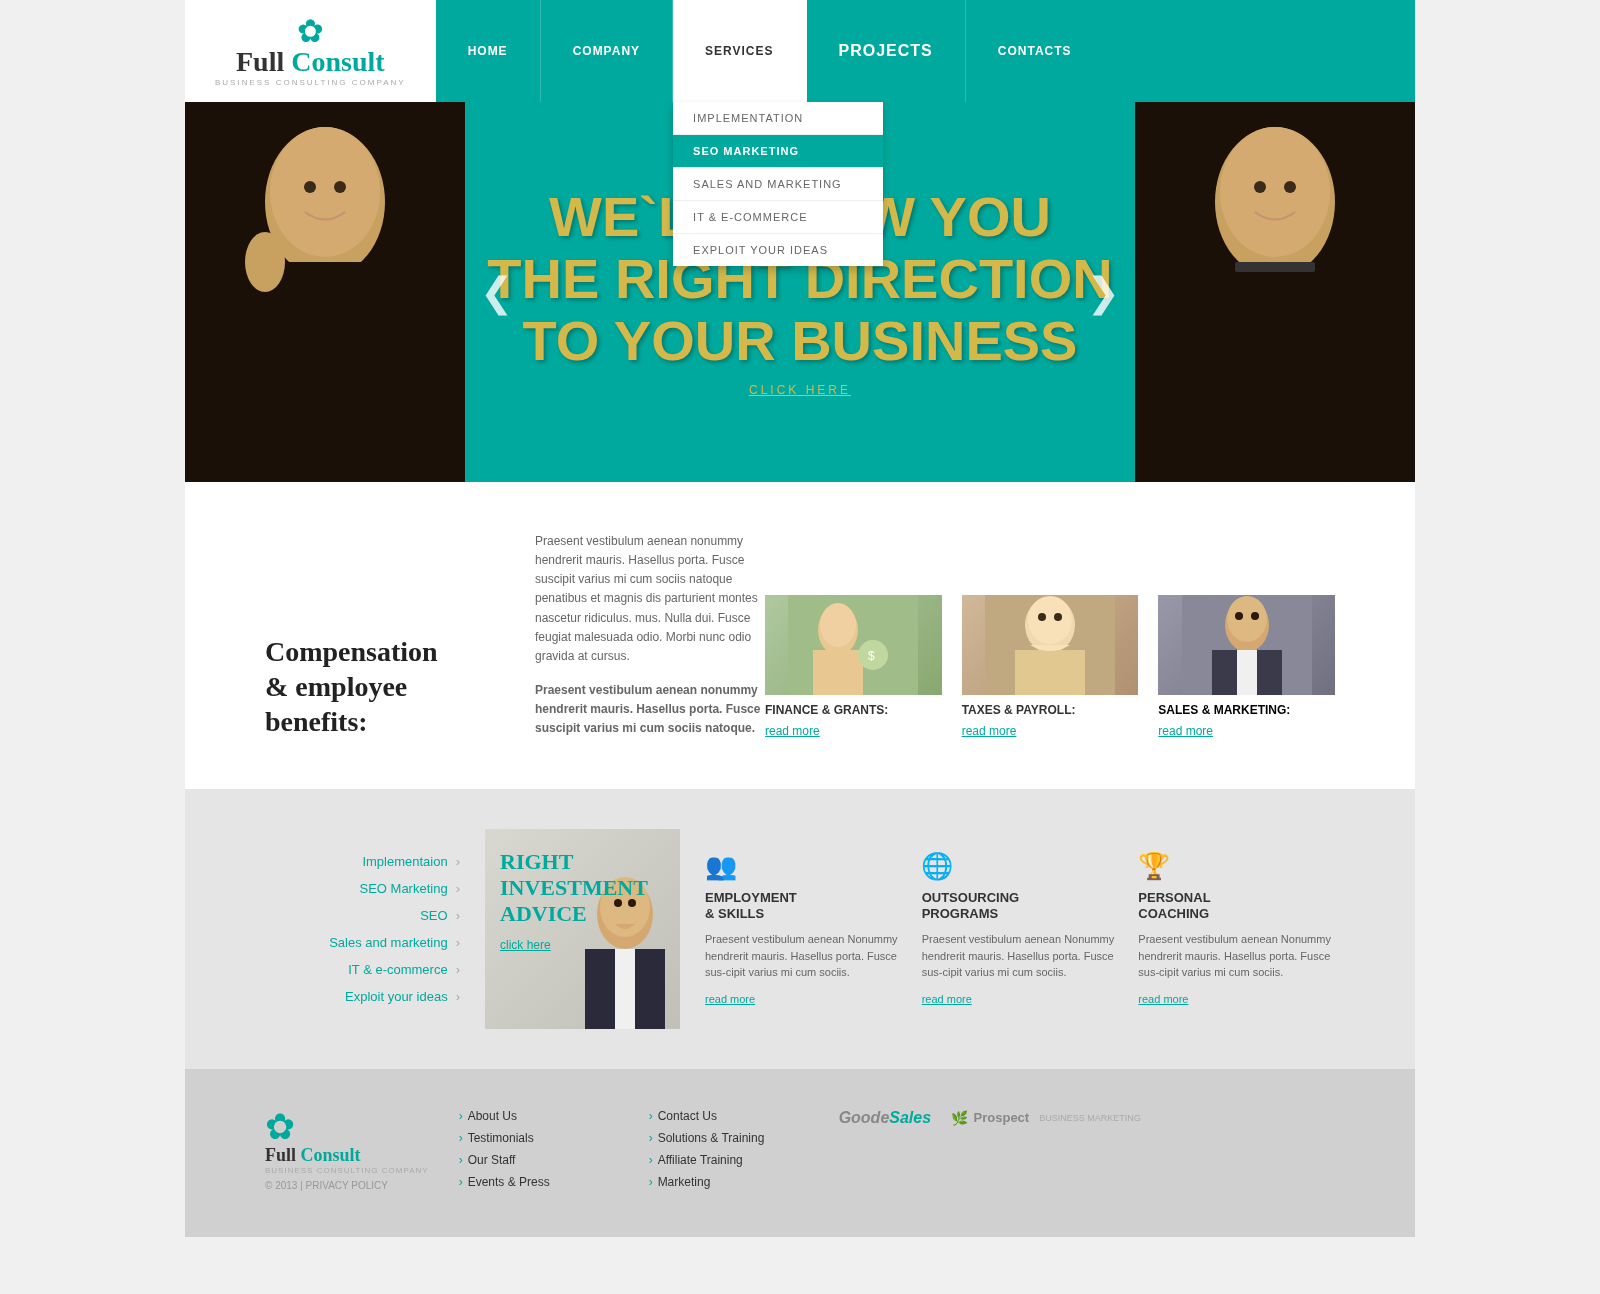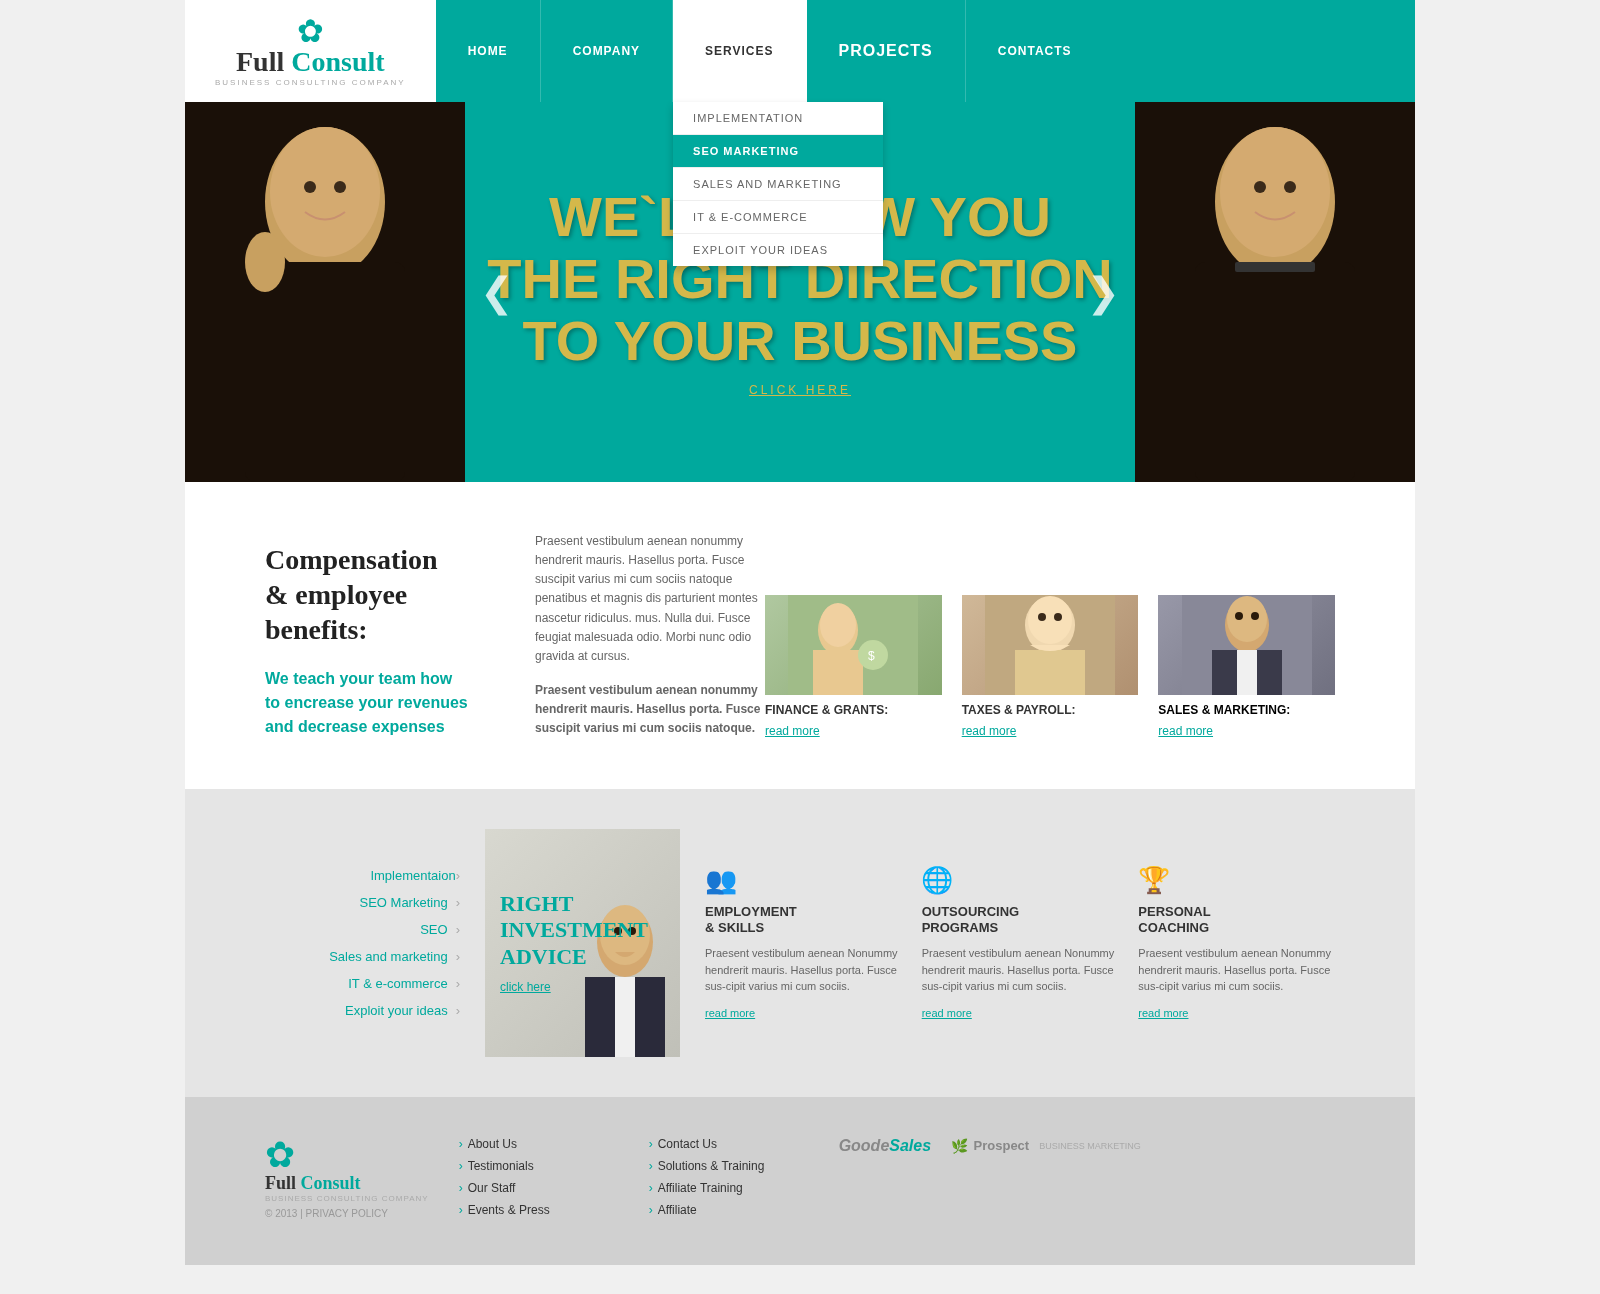--- a/index.html
+++ b/index.html
@@ -71,21 +71,20 @@
       <div>THE RIGHT DIRECTION</div>
       <div>TO YOUR BUSINESS</div>
     </div>
     <a style="color:#d4b84a; font-size:12px; text-transform:uppercase; letter-spacing:3px; text-decoration:underline; cursor:pointer; display:block; margin-top:12px;">CLICK HERE</a>
   </div>
 </div>
 
 <div style="background:#fff; padding:50px 80px; display:flex; align-items:flex-end;">
   <div style="min-width:270px; max-width:290px;">
     <div style="font-size:28px; font-weight:900; color:#222; font-family:Georgia,serif; line-height:1.25;">Compensation<br>&amp; employee<br>benefits:</div>
-    <div style="font-size:16px; font-weight:bold; color:#00a99d; margin-top:20px; line-height:1.5;">We teach your team how<br>to encrease your revenues<br>and decrease expenses</div>
   </div>
   <div style="flex:1; max-width:230px;">
     <p style="font-size:12px; color:#666; line-height:1.6; margin-bottom:15px;">Praesent vestibulum aenean nonummy hendrerit mauris. Hasellus porta. Fusce suscipit varius mi cum sociis natoque penatibus et magnis dis parturient montes nascetur ridiculus. mus. Nulla dui. Fusce feugiat malesuada odio. Morbi nunc odio gravida at cursus.</p>
     <p style="font-size:12px; color:#666; line-height:1.6; font-weight:bold;"><strong>Praesent vestibulum aenean nonummy hendrerit mauris. Hasellus porta. Fusce suscipit varius mi cum sociis natoque.</strong></p>
   </div>
 
   <div style="display:flex; gap:20px; flex:1.5;">
     <div style="flex:1;">
       <div style="width:100%; height:100px; background:linear-gradient(135deg, #b0c8a0, #88a870); display:flex; align-items:center; justify-content:center; overflow:hidden; margin-bottom:8px;">
         <svg viewBox="0 0 130 100" width="130" height="100" xmlns="http://www.w3.org/2000/svg">
@@ -128,21 +127,21 @@
         </svg>
       </div>
       <div style="font-size:12px; font-weight:bold; color:#000000; text-transform:uppercase; margin-bottom:4px;">SALES &amp; MARKETING:</div>
       <a style="font-size:12px; color:#00a99d; text-decoration:underline; cursor:pointer;">read more</a>
     </div>
   </div>
 </div>
 
 <div style="background:#e5e5e5; padding:40px 80px; display:flex; gap:25px; align-items:center;">
   <div style="min-width:195px; display:flex; flex-direction:column; gap:12px;">
-    <div style="font-size:13px; color:#00a99d; cursor:pointer; display:flex; align-items:center; justify-content:flex-end; ">
+    <div style="font-size:13px; color:#00a99d; cursor:pointer; display:flex; align-items:center; justify-content:flex-end; gap:8px;">
       <span>Implementaion</span>
         <span style="color:#aaa;">›</span>
     </div>
     <div style="font-size:13px; color:#00a99d; cursor:pointer; display:flex; align-items:center; justify-content:flex-end; gap:8px;">
       <span>SEO Marketing</span>
         <span style="color:#aaa;">›</span>
     </div>
     <div style="font-size:13px; color:#00a99d; cursor:pointer; display:flex; align-items:center; justify-content:flex-end; gap:8px;">
       <span>SEO</span>
         <span style="color:#aaa;">›</span>
@@ -154,21 +153,21 @@
     <div style="font-size:13px; color:#00a99d; cursor:pointer; display:flex; align-items:center; justify-content:flex-end; gap:8px;">
       <span>IT &amp; e-commerce</span>
         <span style="color:#aaa;">›</span>
     </div>
     <div style="font-size:13px; color:#00a99d; cursor:pointer; display:flex; align-items:center; justify-content:flex-end; gap:8px;">
       <span>Exploit your ideas</span>
         <span style="color:#aaa;">›</span>
     </div>
   </div>
 
-  <div style="width:195px; min-width:195px; height:228px; background:linear-gradient(135deg, #d8d8d0, #c0c0b8); display:flex; flex-direction:column; justify-content:center; padding:20px 15px; position:relative; overflow:hidden;">
+  <div style="width:195px; min-width:195px; height:200px; background:linear-gradient(135deg, #d8d8d0, #c0c0b8); display:flex; flex-direction:column; padding:20px 15px; position:relative; overflow:hidden;">
     <div style="font-size:22px; font-weight:900; color:#00a99d; line-height:1.2; font-family:Georgia,serif; position:relative; z-index:2;">RIGHT<br>INVESTMENT<br>ADVICE</div>
     <a style="font-size:12px; color:#00a99d; text-decoration:underline; cursor:pointer; margin-top:10px; position:relative; z-index:2;">click here</a>
     <div style="position:absolute; right:0; bottom:0; width:110px; height:160px; overflow:hidden;">
       <svg viewBox="0 0 110 160" width="110" height="160" xmlns="http://www.w3.org/2000/svg">
         <ellipse cx="55" cy="45" rx="28" ry="35" fill="#d4a870"></ellipse>
         <ellipse cx="55" cy="38" rx="25" ry="30" fill="#ddb880"></ellipse>
         <rect x="15" y="80" width="80" height="90" fill="#2a2a3a"></rect>
         <rect x="45" y="80" width="20" height="90" fill="#f0f0f0"></rect>
         <circle cx="48" cy="34" r="4" fill="#2a1a0a"></circle>
         <circle cx="62" cy="34" r="4" fill="#2a1a0a"></circle>
@@ -234,21 +233,21 @@
     <a style="font-size:12px; color:#333; display:flex; align-items:center; gap:5px; margin-bottom:8px; cursor:pointer; text-decoration:none;">
       <span style="color:#00a99d;">›</span>
         <span>Solutions &amp; Training</span>
     </a>
     <a style="font-size:12px; color:#333; display:flex; align-items:center; gap:5px; margin-bottom:8px; cursor:pointer; text-decoration:none;">
       <span style="color:#00a99d;">›</span>
         <span>Affiliate Training</span>
     </a>
     <a style="font-size:12px; color:#333; display:flex; align-items:center; gap:5px; margin-bottom:8px; cursor:pointer; text-decoration:none;">
       <span style="color:#00a99d;">›</span>
-        <span>Affiliate</span>
+        <span>Marketing</span>
     </a>
   </div>
 
   <div style="flex:1; display:flex; flex-direction:column; gap:15px; justify-content:center;">
     <div style="display:flex; gap:20px; align-items:center;">
       <div style="font-size:16px; font-weight:bold; color:#888; font-style:italic;">Goode<span style="color:#00a99d;">Sales</span></div>
       <div style="font-size:14px; color:#888; display:flex; align-items:center; gap:5px;">🌿 <span style="font-size:13px; font-weight:bold;">Prospect</span><br><span style="font-size:9px; color:#aaa;">BUSINESS MARKETING</span></div>
     </div>
   </div>
 </div>

